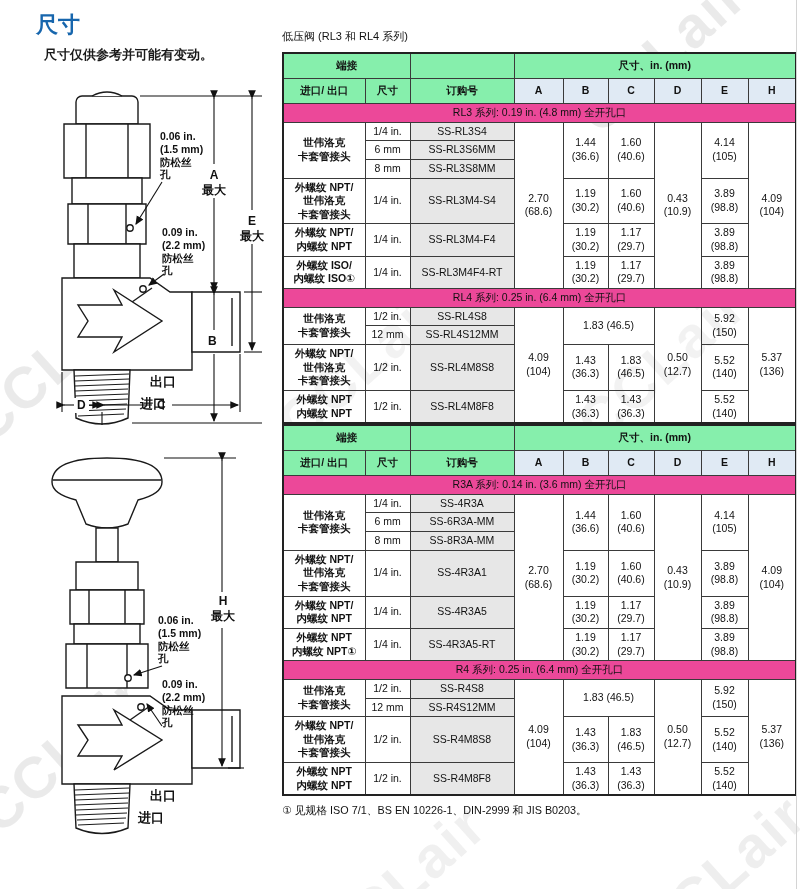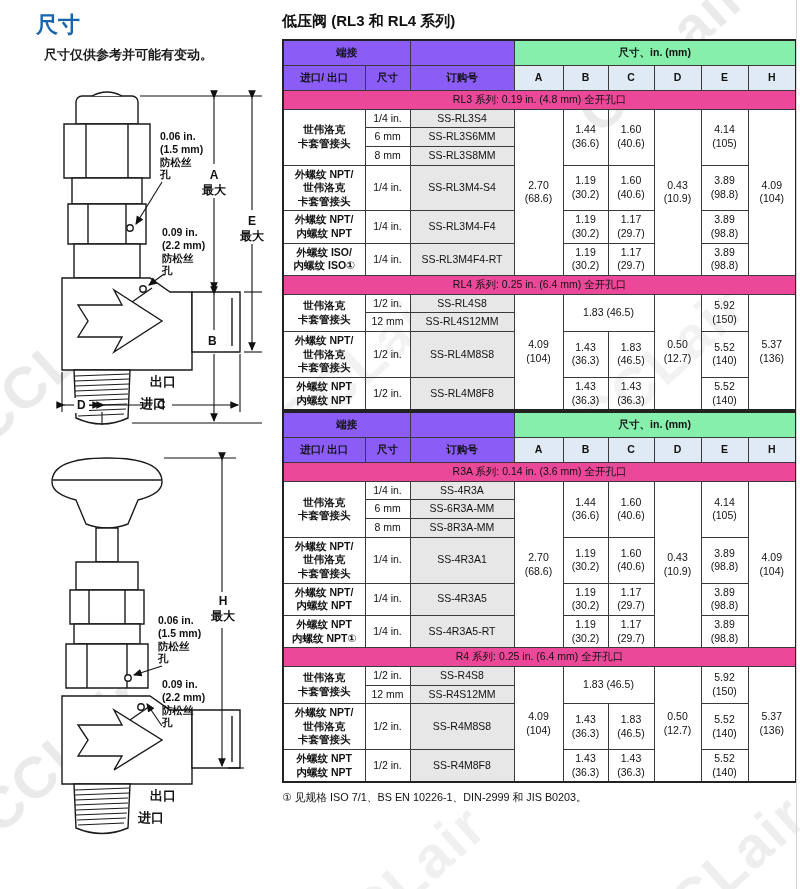--- a/index.html
+++ b/index.html
@@ -13,26 +13,26 @@
   .doc-subtitle{position:absolute;left:44px;top:46px;font-size:13px;font-weight:bold;color:#1a1a1a;}
   .diagram{position:absolute;left:12px;width:266px;}
   .diagram svg{display:block;}
   .dlabel{position:absolute;font-size:10.5px;font-weight:bold;line-height:1.22;white-space:pre-line;color:#111;}
   .dlabel.dim{font-size:12px;text-align:center;}
   .dlabel.onLine{background:#fff;padding:0 3px;font-size:12px;}
   .diagram-caption{position:absolute;left:0;width:100%;text-align:center;
                    font-size:13px;font-weight:bold;}
   
   .right{position:absolute;left:282px;top:0;width:514px;}
-  .tbl-title{font-size:15px;font-weight:bold;margin:12px 0 8px 0;color:#111;}
+  .tbl-title{font-size:11px;font-weight:normal;margin:29px 0 8px 0;color:#111;}
   .tbl-title.second{margin-top:33px;}
   table.dims{border-collapse:collapse;width:513px;table-layout:fixed;border:2px solid #222;}
   table.dims td{border:1px solid #3a3a3a;text-align:center;vertical-align:middle;
                 padding:2px 2px;font-size:10.5px;line-height:1.3;white-space:pre-line;color:#111;}
-  td.c-hdr{font-weight:bold;font-size:11px;height:20px;background:#8b5cf6;}
+  td.c-hdr{font-weight:bold;font-size:11px;height:20px;background:#86efac;}
   td.c-hdr-blue{background:#86efac;}
   td.c-hdr-col{background:#e0eaf4;font-weight:bold;}
   td.c-band{background:#ec4899;color:#fff;font-weight:normal;font-size:11px;padding:3px 2px;}
   td.c-lbl{font-weight:bold;}
   td.c-part{background:#e7e7e7;text-align:left;padding-left:5px;}
   .footnotes{margin-top:7px;font-size:10.8px;line-height:1.45;color:#111;}
   .edge-line{position:absolute;right:3px;top:0;width:1px;height:100%;background:#d4d4d4;}
   svg line,svg path,svg rect,svg polygon,svg circle{vector-effect:non-scaling-stroke;}
 </style>
 </head>

